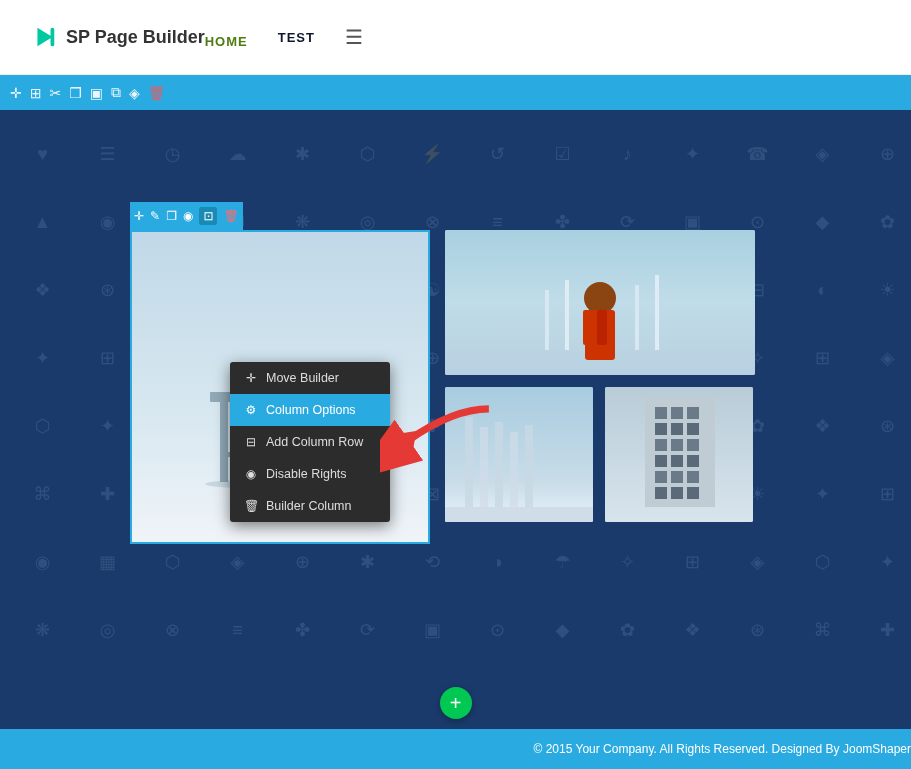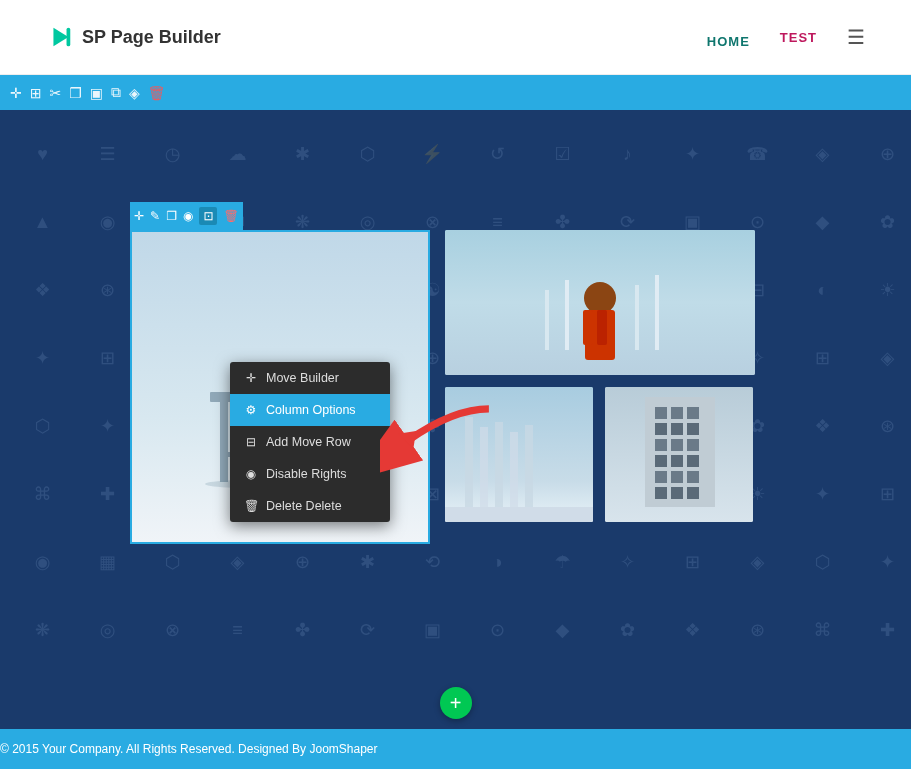--- a/index.html
+++ b/index.html
@@ -4,22 +4,22 @@
   <style>
     * { box-sizing: border-box; margin: 0; padding: 0; }
     body { width: 911px; height: 769px; font-family: Arial, sans-serif; overflow: hidden; }
 
     
     .header {
       height: 75px;
       background: #fff;
       display: flex;
       align-items: center;
-      justify-content: space-between;
-      padding: 0 46px;
+      justify-content: flex-start;
+      padding: 0 30px;
       border-bottom: 1px solid #eee;
     }
     .logo {
       display: flex;
       align-items: center;
       gap: 8px;
     }
     .logo-icon {
       width: 28px;
       height: 28px;
@@ -30,26 +30,26 @@
       color: #333;
     }
     .nav {
       display: flex;
       align-items: center;
       gap: 30px;
     }
     .nav-item {
       font-size: 13px;
       font-weight: bold;
-      color: #be185d;
+      color: #0f172a;
       cursor: pointer;
       letter-spacing: 1px;
     }
     .nav-item.active {
-      color: #0f766e;
+      color: #4d7c0f;
       margin-top: 8px;
     }
     .hamburger {
       font-size: 20px;
       color: #555;
       cursor: pointer;
     }
 
     
     .toolbar {
@@ -243,21 +243,21 @@
       z-index: 10;
       box-shadow: 0 2px 6px rgba(0,0,0,0.3);
     }
 
     
     .footer {
       height: 40px;
       background: #29abe2;
       display: flex;
       align-items: center;
-      justify-content: flex-start;
+      justify-content: flex-end;
       color: #fff;
       font-size: 12px;
     }
 
     
     svg.arrow-svg {
       width: 120px;
       height: 80px;
     }
   </style>
@@ -534,29 +534,29 @@
     <div class="menu-item">
       <span class="menu-item-icon">✛</span>
       <span>Move Builder</span>
     </div>
     <div class="menu-item selected">
       <span class="menu-item-icon">⚙</span>
       <span>Column Options</span>
     </div>
     <div class="menu-item">
       <span class="menu-item-icon">⊟</span>
-      <span>Add Move Row</span>
+      <span>Add Column Row</span>
     </div>
     <div class="menu-item">
       <span class="menu-item-icon">◉</span>
       <span>Disable Rights</span>
     </div>
     <div class="menu-item">
       <span class="menu-item-icon">🗑</span>
-      <span>Delete Delete</span>
+      <span>Builder Column</span>
     </div>
   </div>
 
   <div class="arrow">
     <svg width="130" height="90" viewBox="0 0 130 90" class="arrow-svg">
       <defs>
         <marker id="arrowhead" markerWidth="10" markerHeight="7" refX="0" refY="3.5" orient="auto">
           <polygon points="0 0, 10 3.5, 0 7" fill="#e53935"></polygon>
         </marker>
       </defs>

